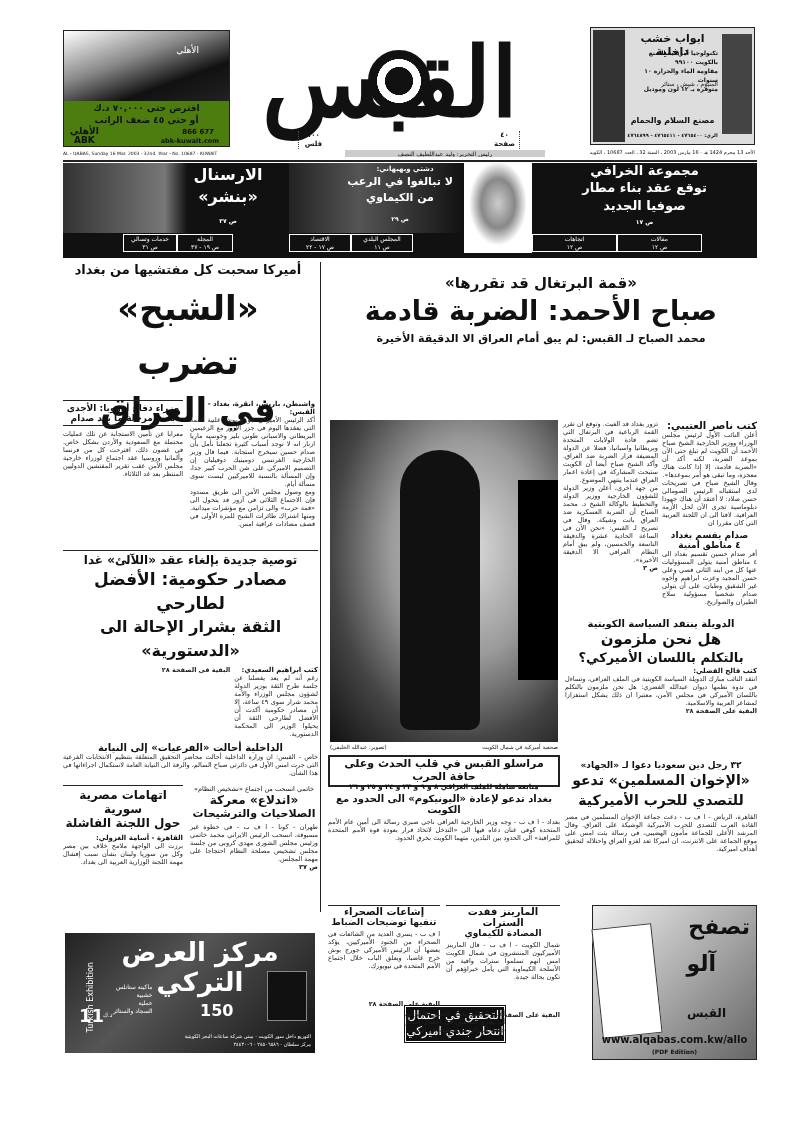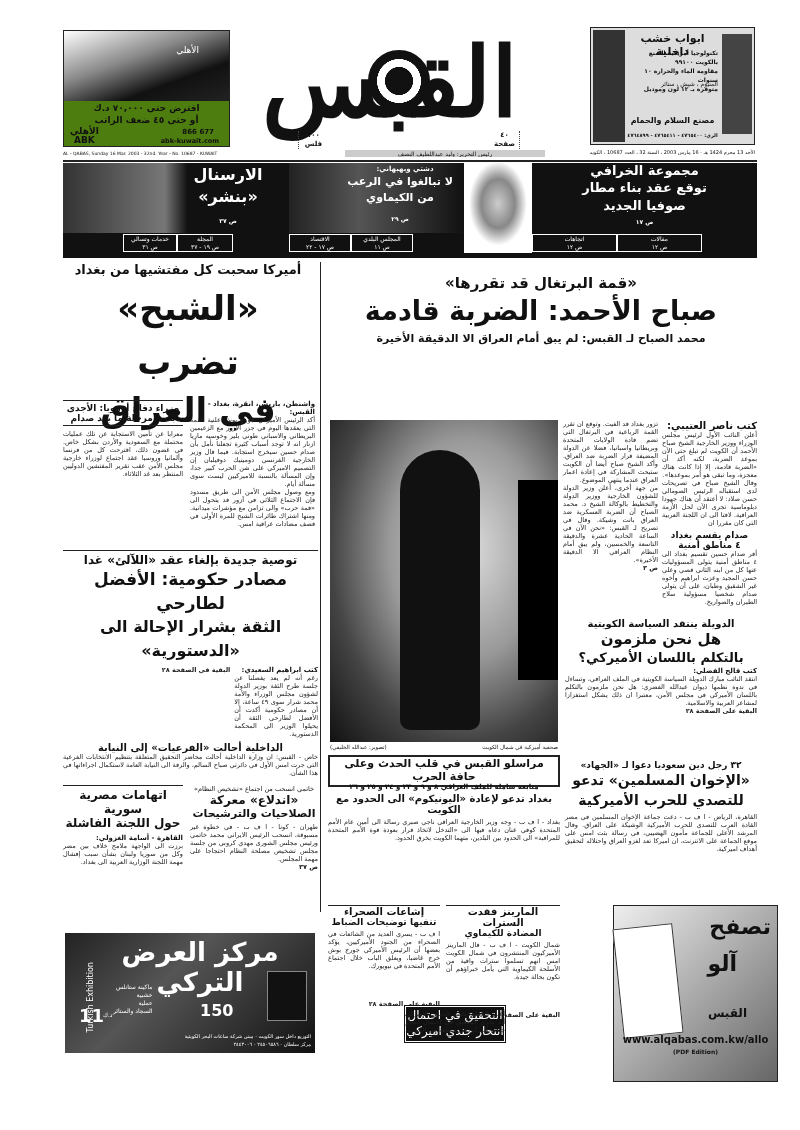--- a/index.html
+++ b/index.html
@@ -242,20 +242,20 @@
     <div>السجاد والستائر</div>
   </div>
   <div class="abs" style="left:14px;top:72px;font-size:18px;font-weight:900;">11</div>
   <div class="abs" style="left:38px;top:78px;font-size:6px;">د.ك</div>
   <div class="abs" style="left:135px;top:68px;font-size:16px;font-weight:900;">150</div>
   <div class="abs" style="right:8px;top:38px;width:40px;height:50px;background:#111;border:1px solid #888;"></div>
   <div class="abs" style="left:4px;right:4px;top:100px;font-size:5px;white-space:nowrap;overflow:hidden;">التوزيع داخل سور الكويت - مبنى شركة ساعات البحر الكويتية</div>
   <div class="abs" style="left:4px;right:4px;top:108px;font-size:5px;white-space:nowrap;overflow:hidden;">مركز سلطان - ٢٤٥٠٦٥٨٦ - ٢٤٤٣٠٠٦</div>
 </div>
 
-<div class="abs box" style="left:613px;top:905px;width:165px;height:177px;background:linear-gradient(135deg,#eee 0%,#aaa 50%,#666 100%);">
+<div class="abs box" style="left:592px;top:905px;width:165px;height:155px;background:linear-gradient(135deg,#eee 0%,#aaa 50%,#666 100%);">
   <div class="abs" style="left:4px;top:20px;width:60px;height:110px;background:#fff;border:1px solid #333;transform:rotate(-6deg);"></div>
   <div class="abs hd" style="right:6px;top:8px;font-size:22px;font-weight:900;">تصفح</div>
   <div class="abs hd" style="right:40px;top:45px;font-size:22px;font-weight:900;">آلو</div>
   <div class="abs hd" style="right:30px;top:100px;font-size:12px;font-weight:900;">القبس</div>
   <div class="abs hd" style="left:2px;right:2px;top:128px;font-size:10px;font-weight:900;direction:ltr;">www.alqabas.com.kw/allo</div>
   <div class="abs hd" style="left:2px;right:2px;top:142px;font-size:6px;direction:ltr;">(PDF Edition)</div>
 </div>
 
 </body></html>

